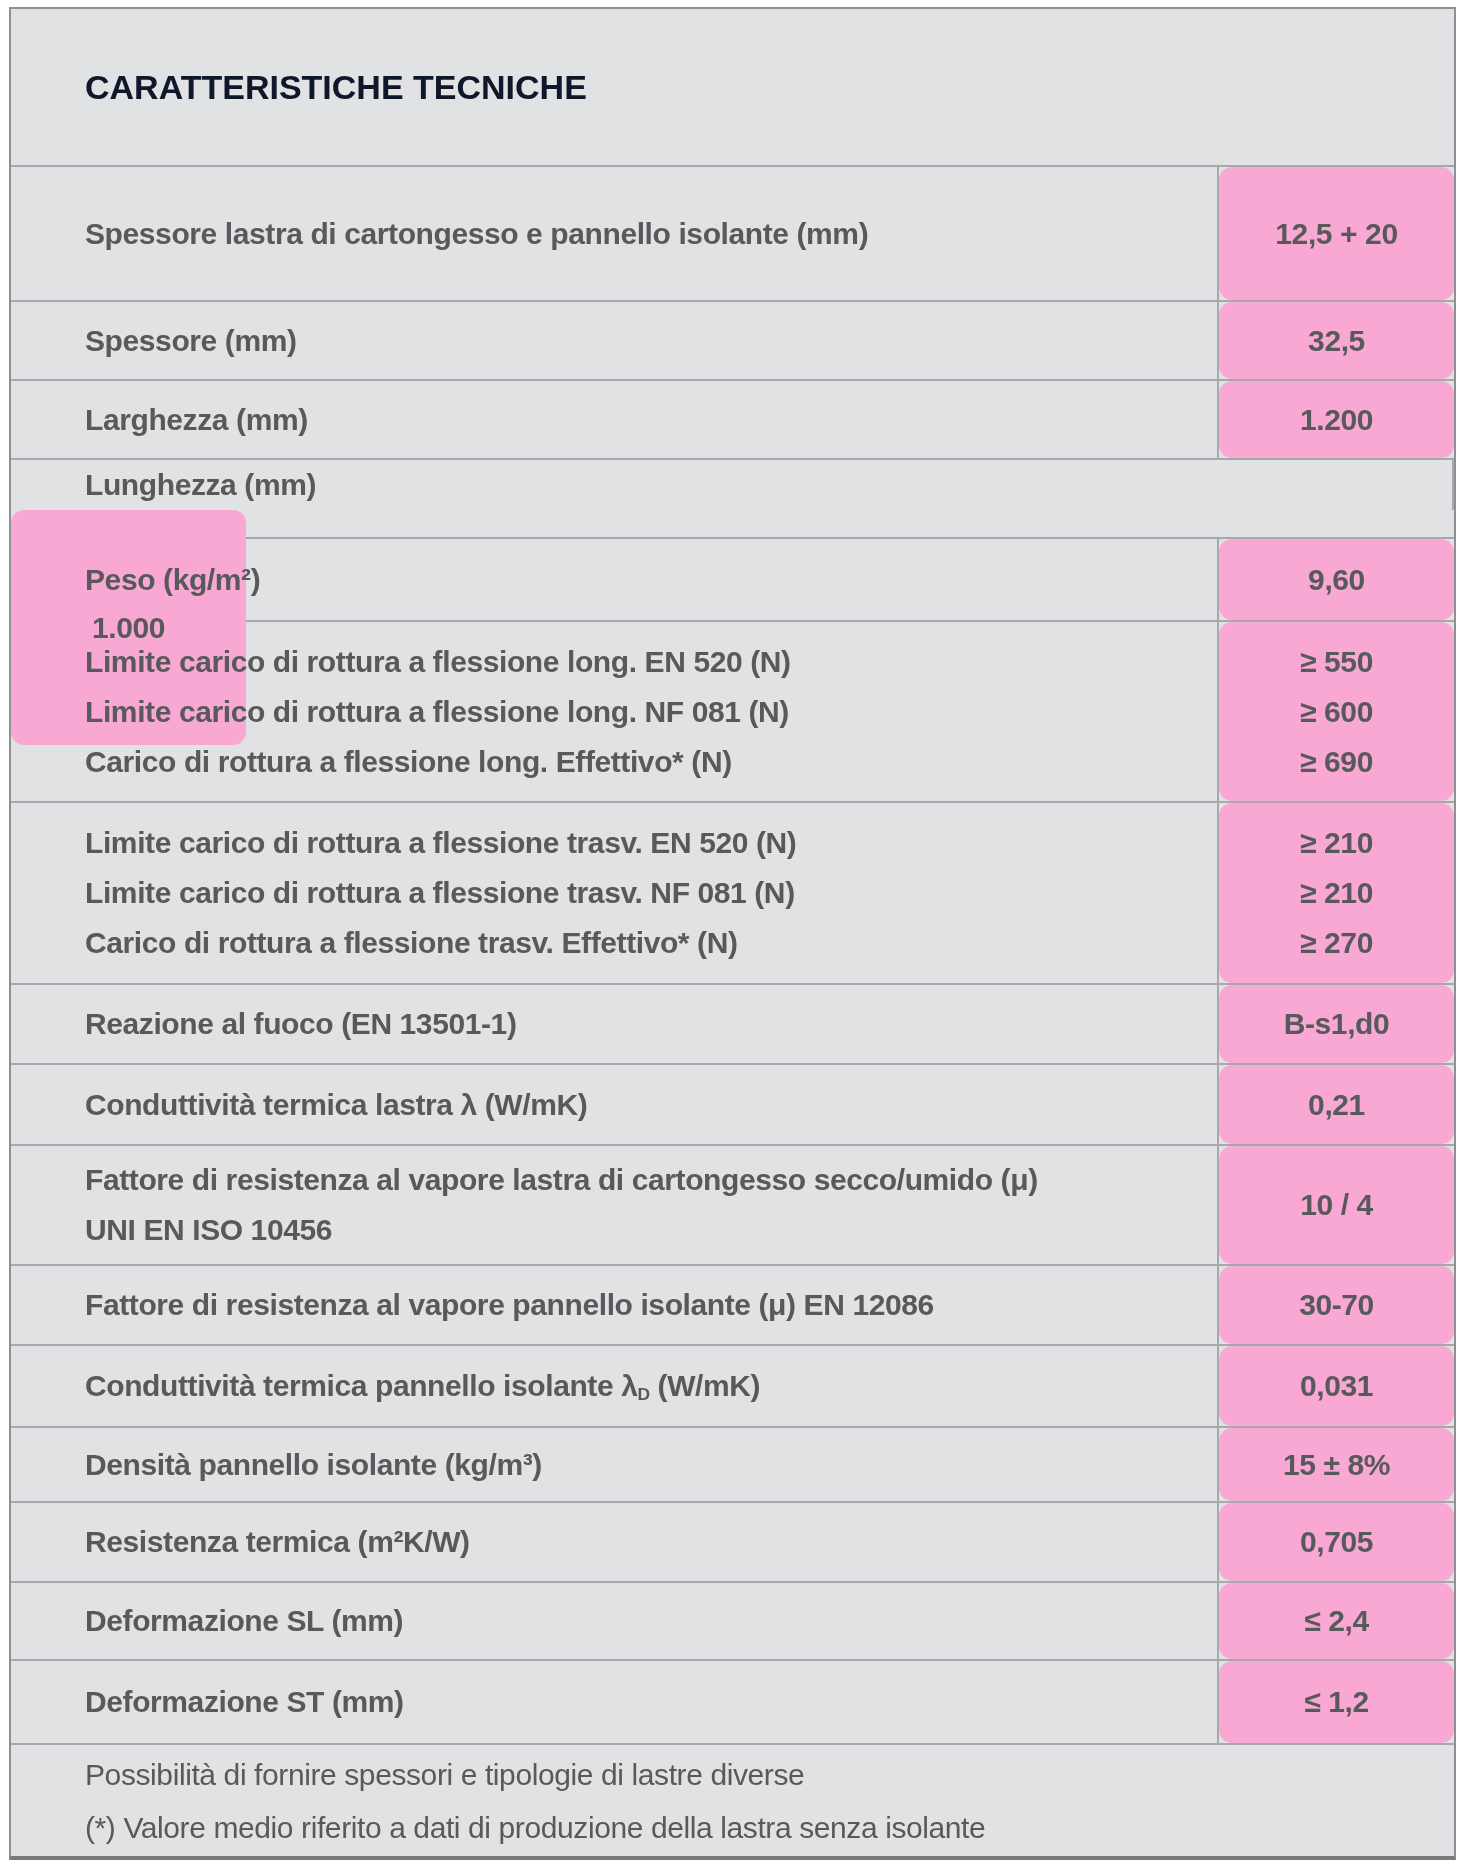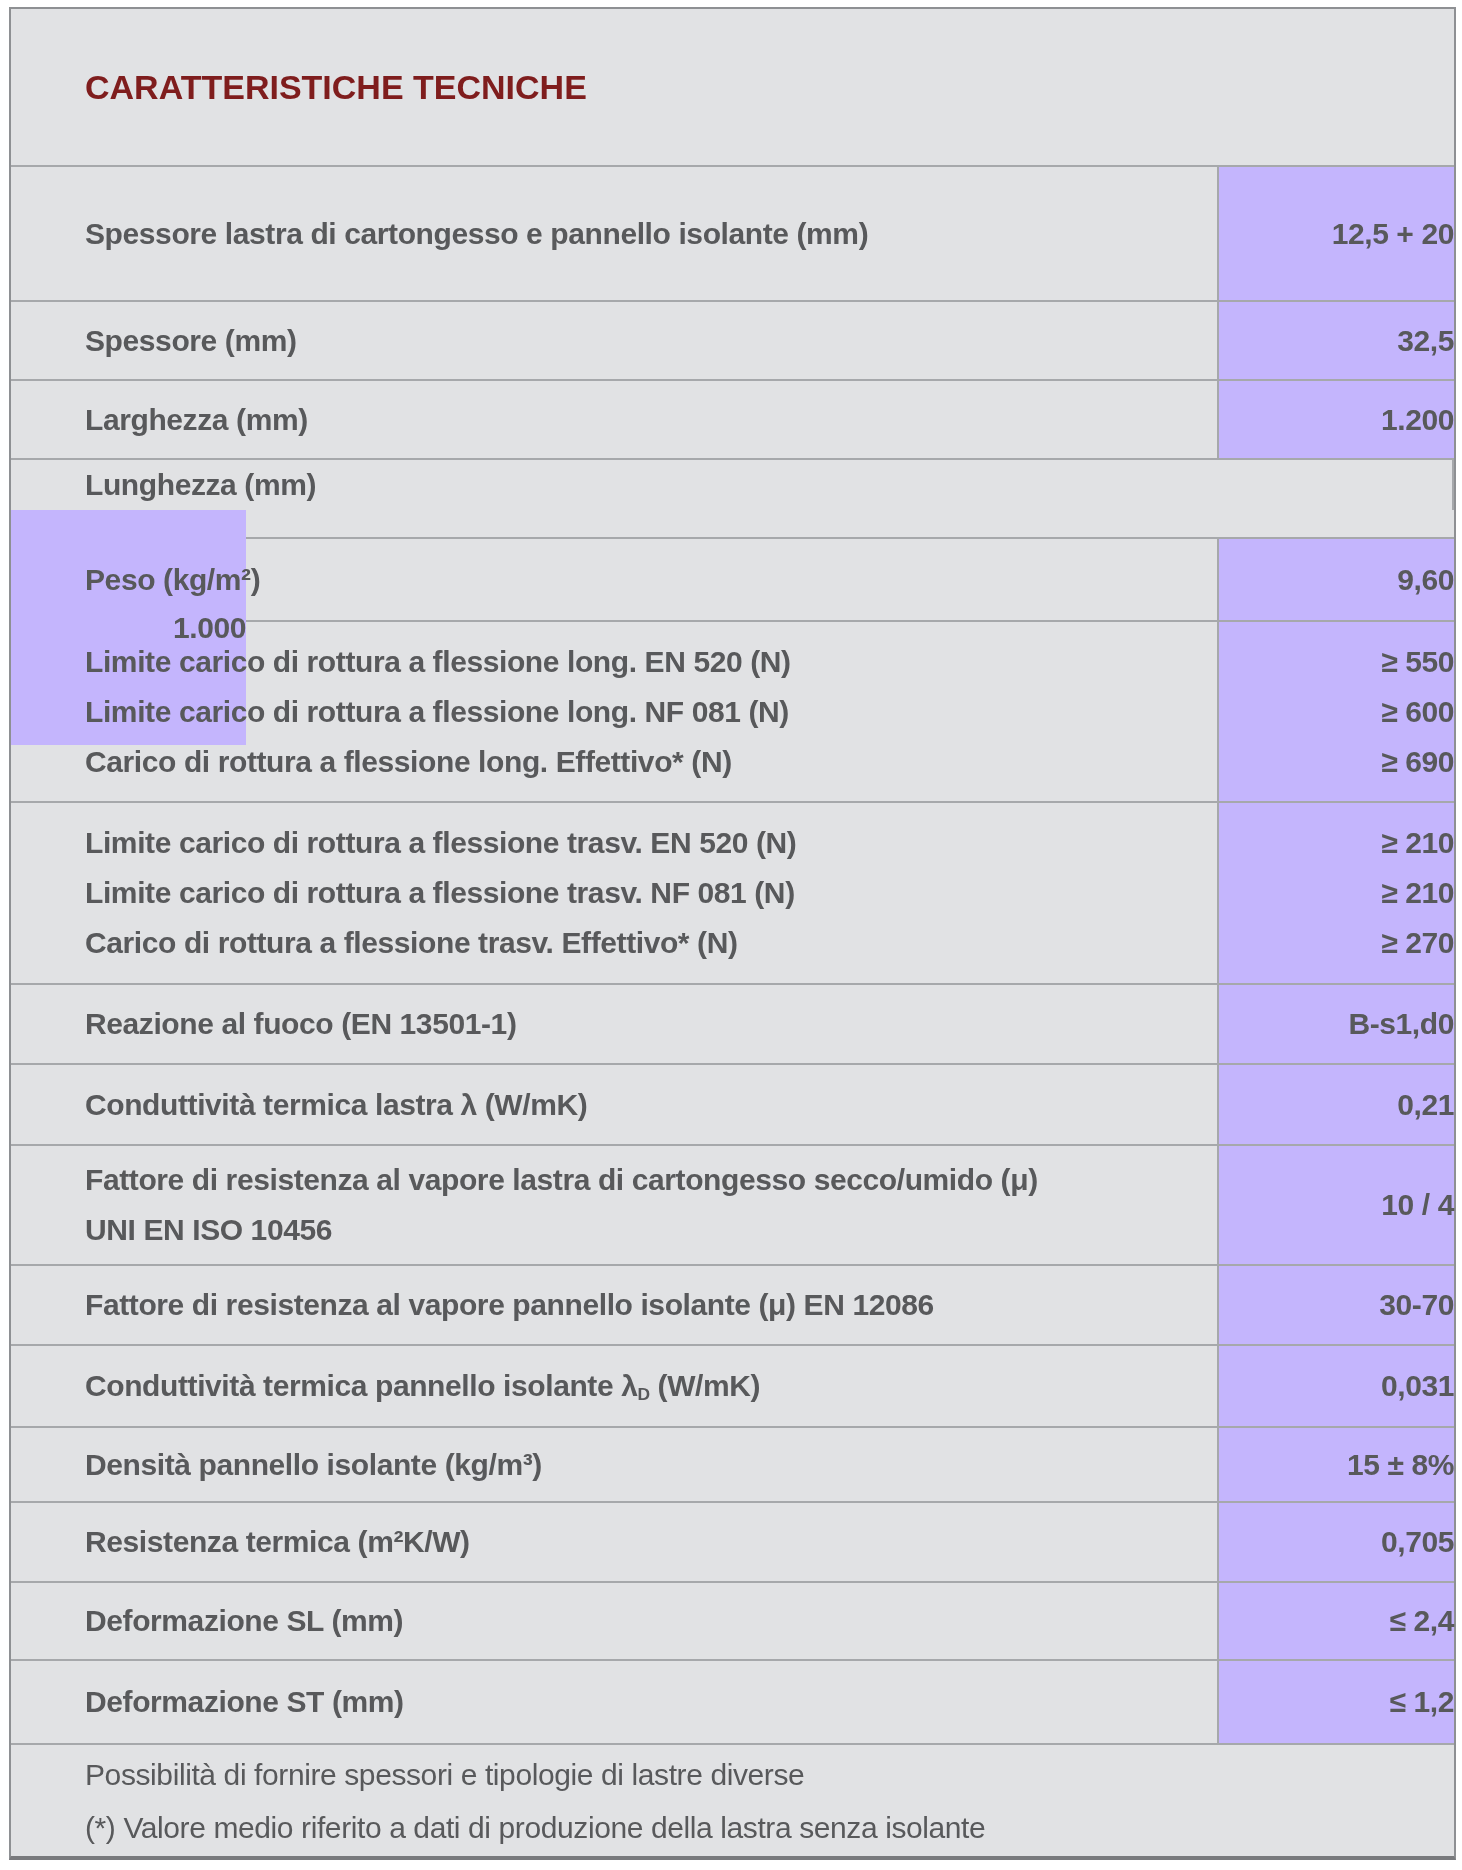--- a/index.html
+++ b/index.html
@@ -32,21 +32,21 @@
     display: flex;
     align-items: center;
     background: #e1e2e4;
   }
   .table-title {
     margin: 0;
     padding-left: 74px;
     font-size: 34px;
     font-weight: bold;
     letter-spacing: 0;
-    color: #7f1d1d;
+    color: #0f172a;
   }
   .row {
     display: flex;
     border-top: 2px solid #a6a8ab;
     background: #e1e2e4;
     font-weight: bold;
   }
   .label-cell {
     flex: 1 1 auto;
     display: flex;
@@ -57,23 +57,24 @@
     padding-right: 10px;
     border-right: 2px solid #a6a8ab;
     box-sizing: border-box;
   }
   .value-cell {
     width: 235px;
     flex: 0 0 235px;
     display: flex;
     flex-direction: column;
     justify-content: center;
-    align-items: flex-end;
-    background: #c4b5fd;
+    align-items: center;
+    background: #f9a8d4;
     text-align: center;
+    border-radius: 13px;
   }
   .line { display: block; line-height: 50px; }
   sub.lambda-sub {
     font-size: 0.58em;
     line-height: 0;
     vertical-align: -0.25em;
   }
   
   .r0  { height: 133px; }
   .r1  { height: 77px; }

